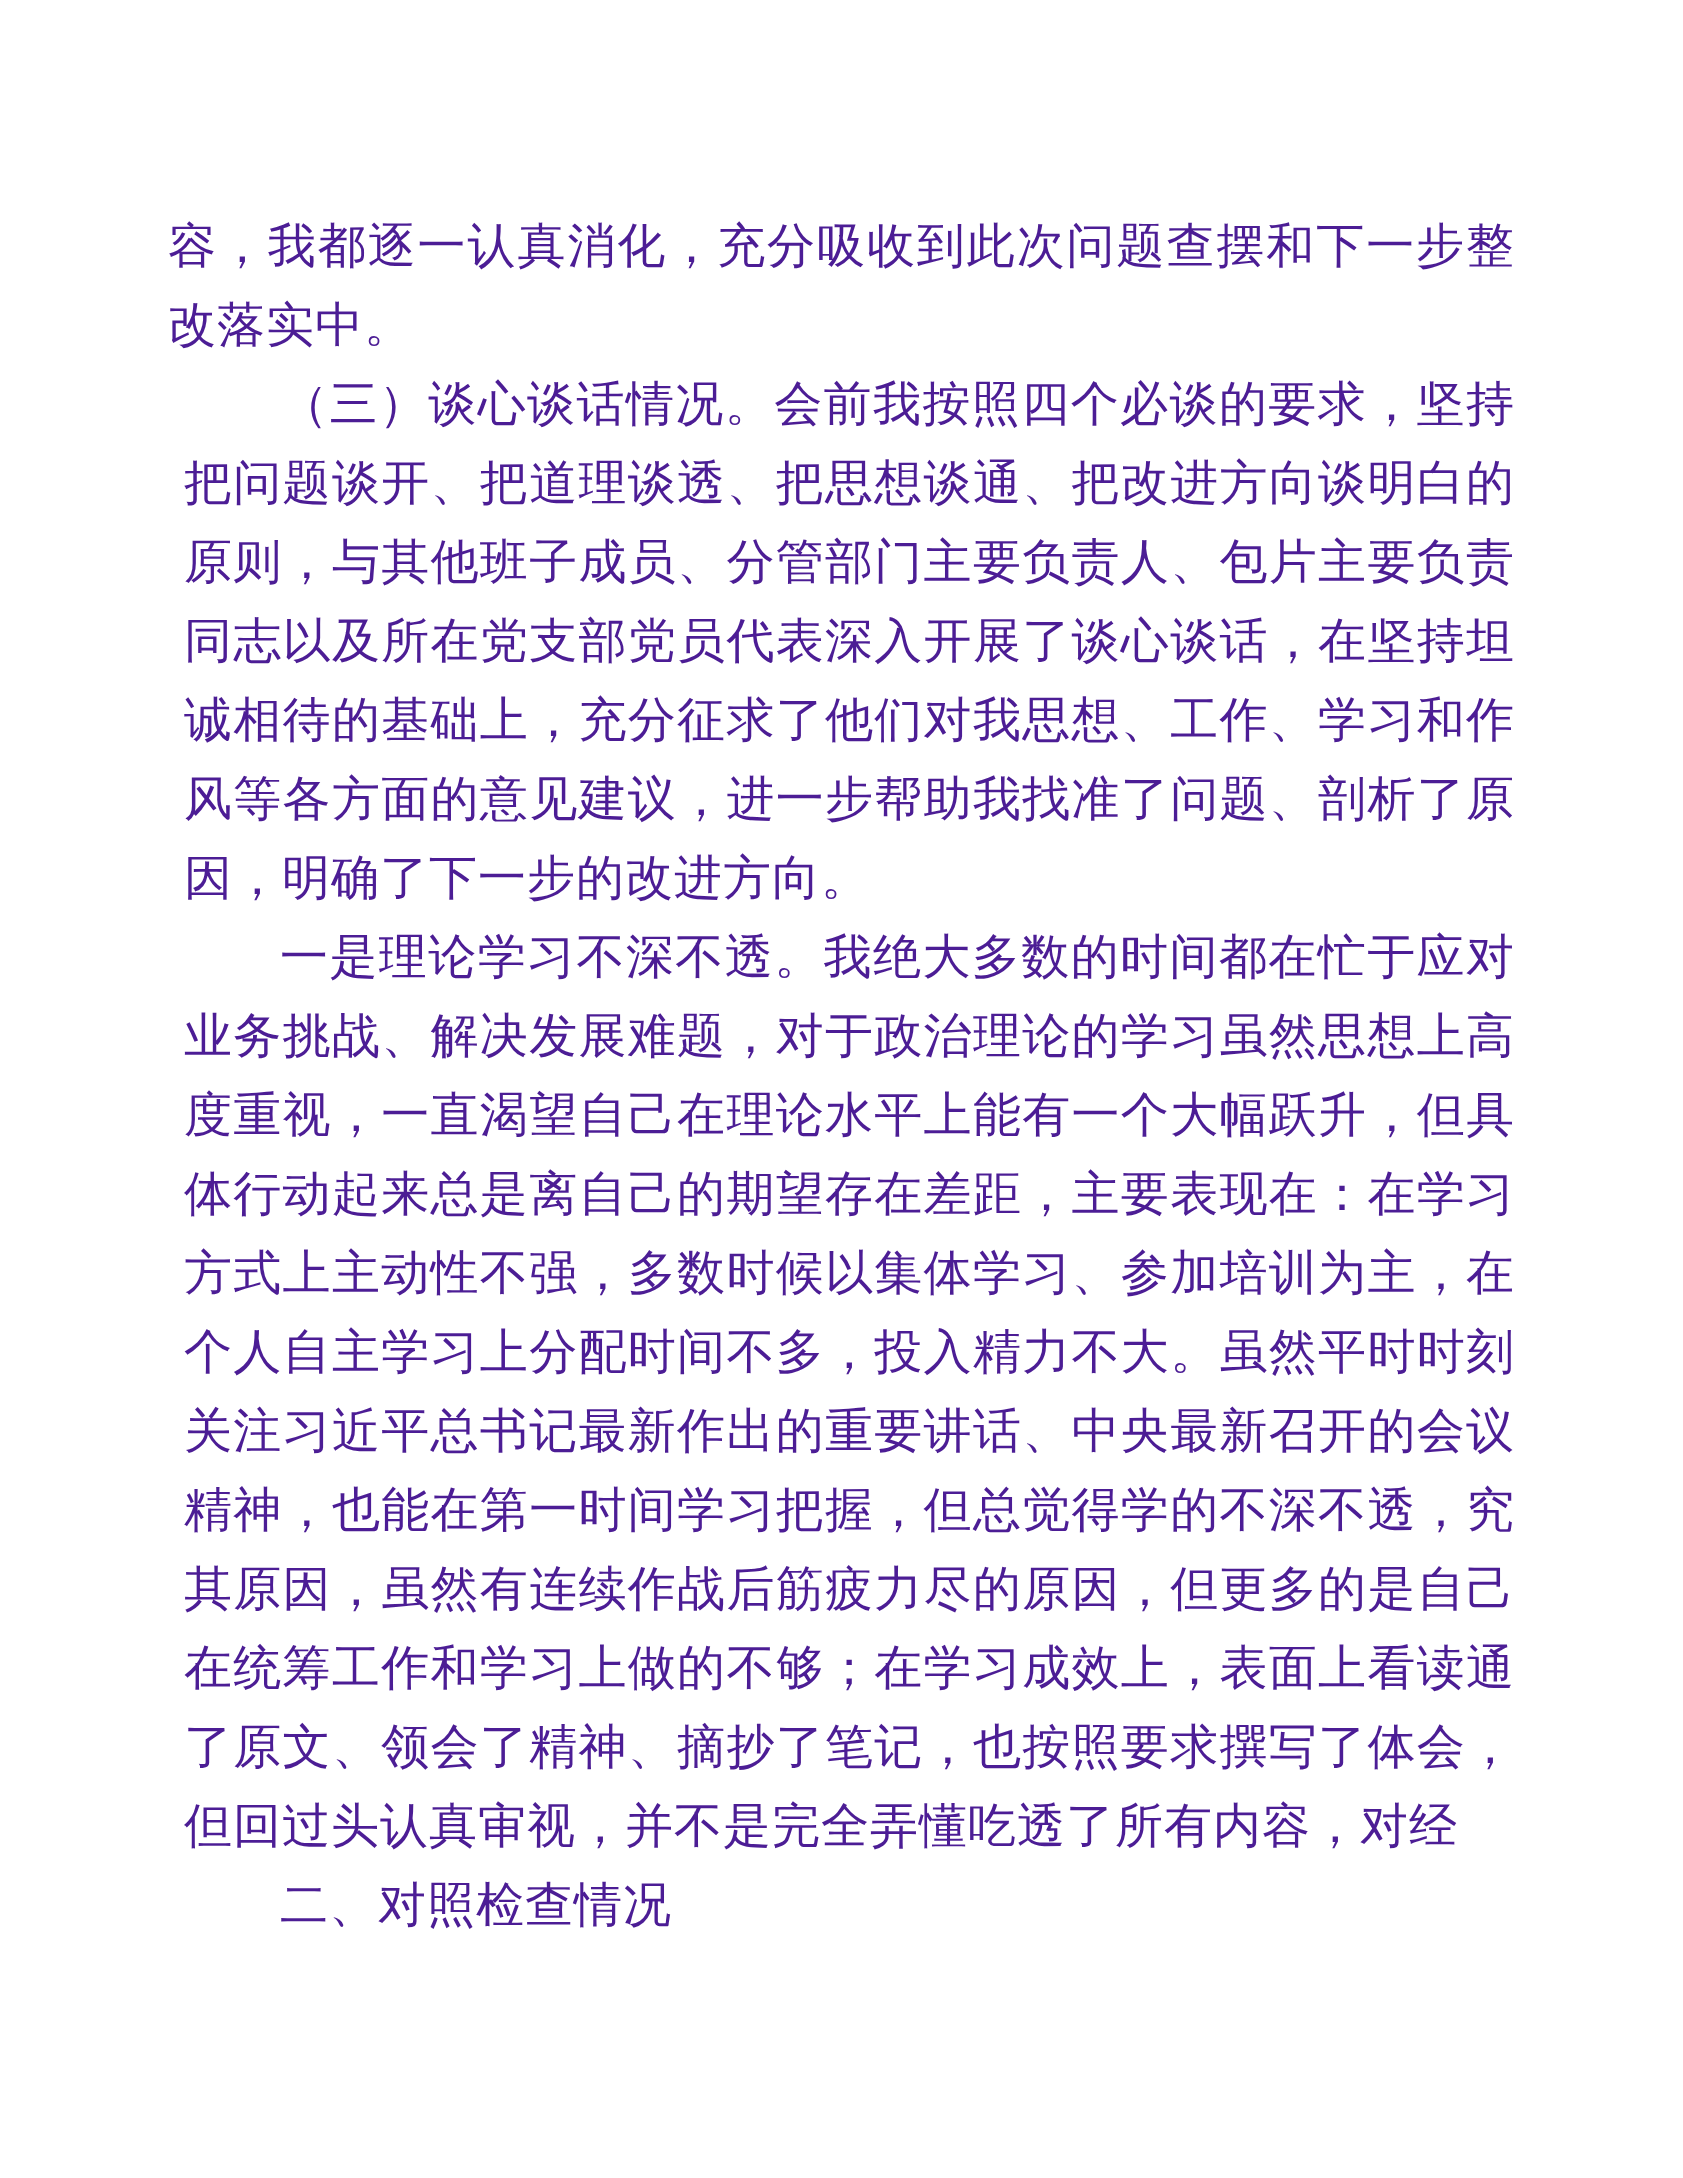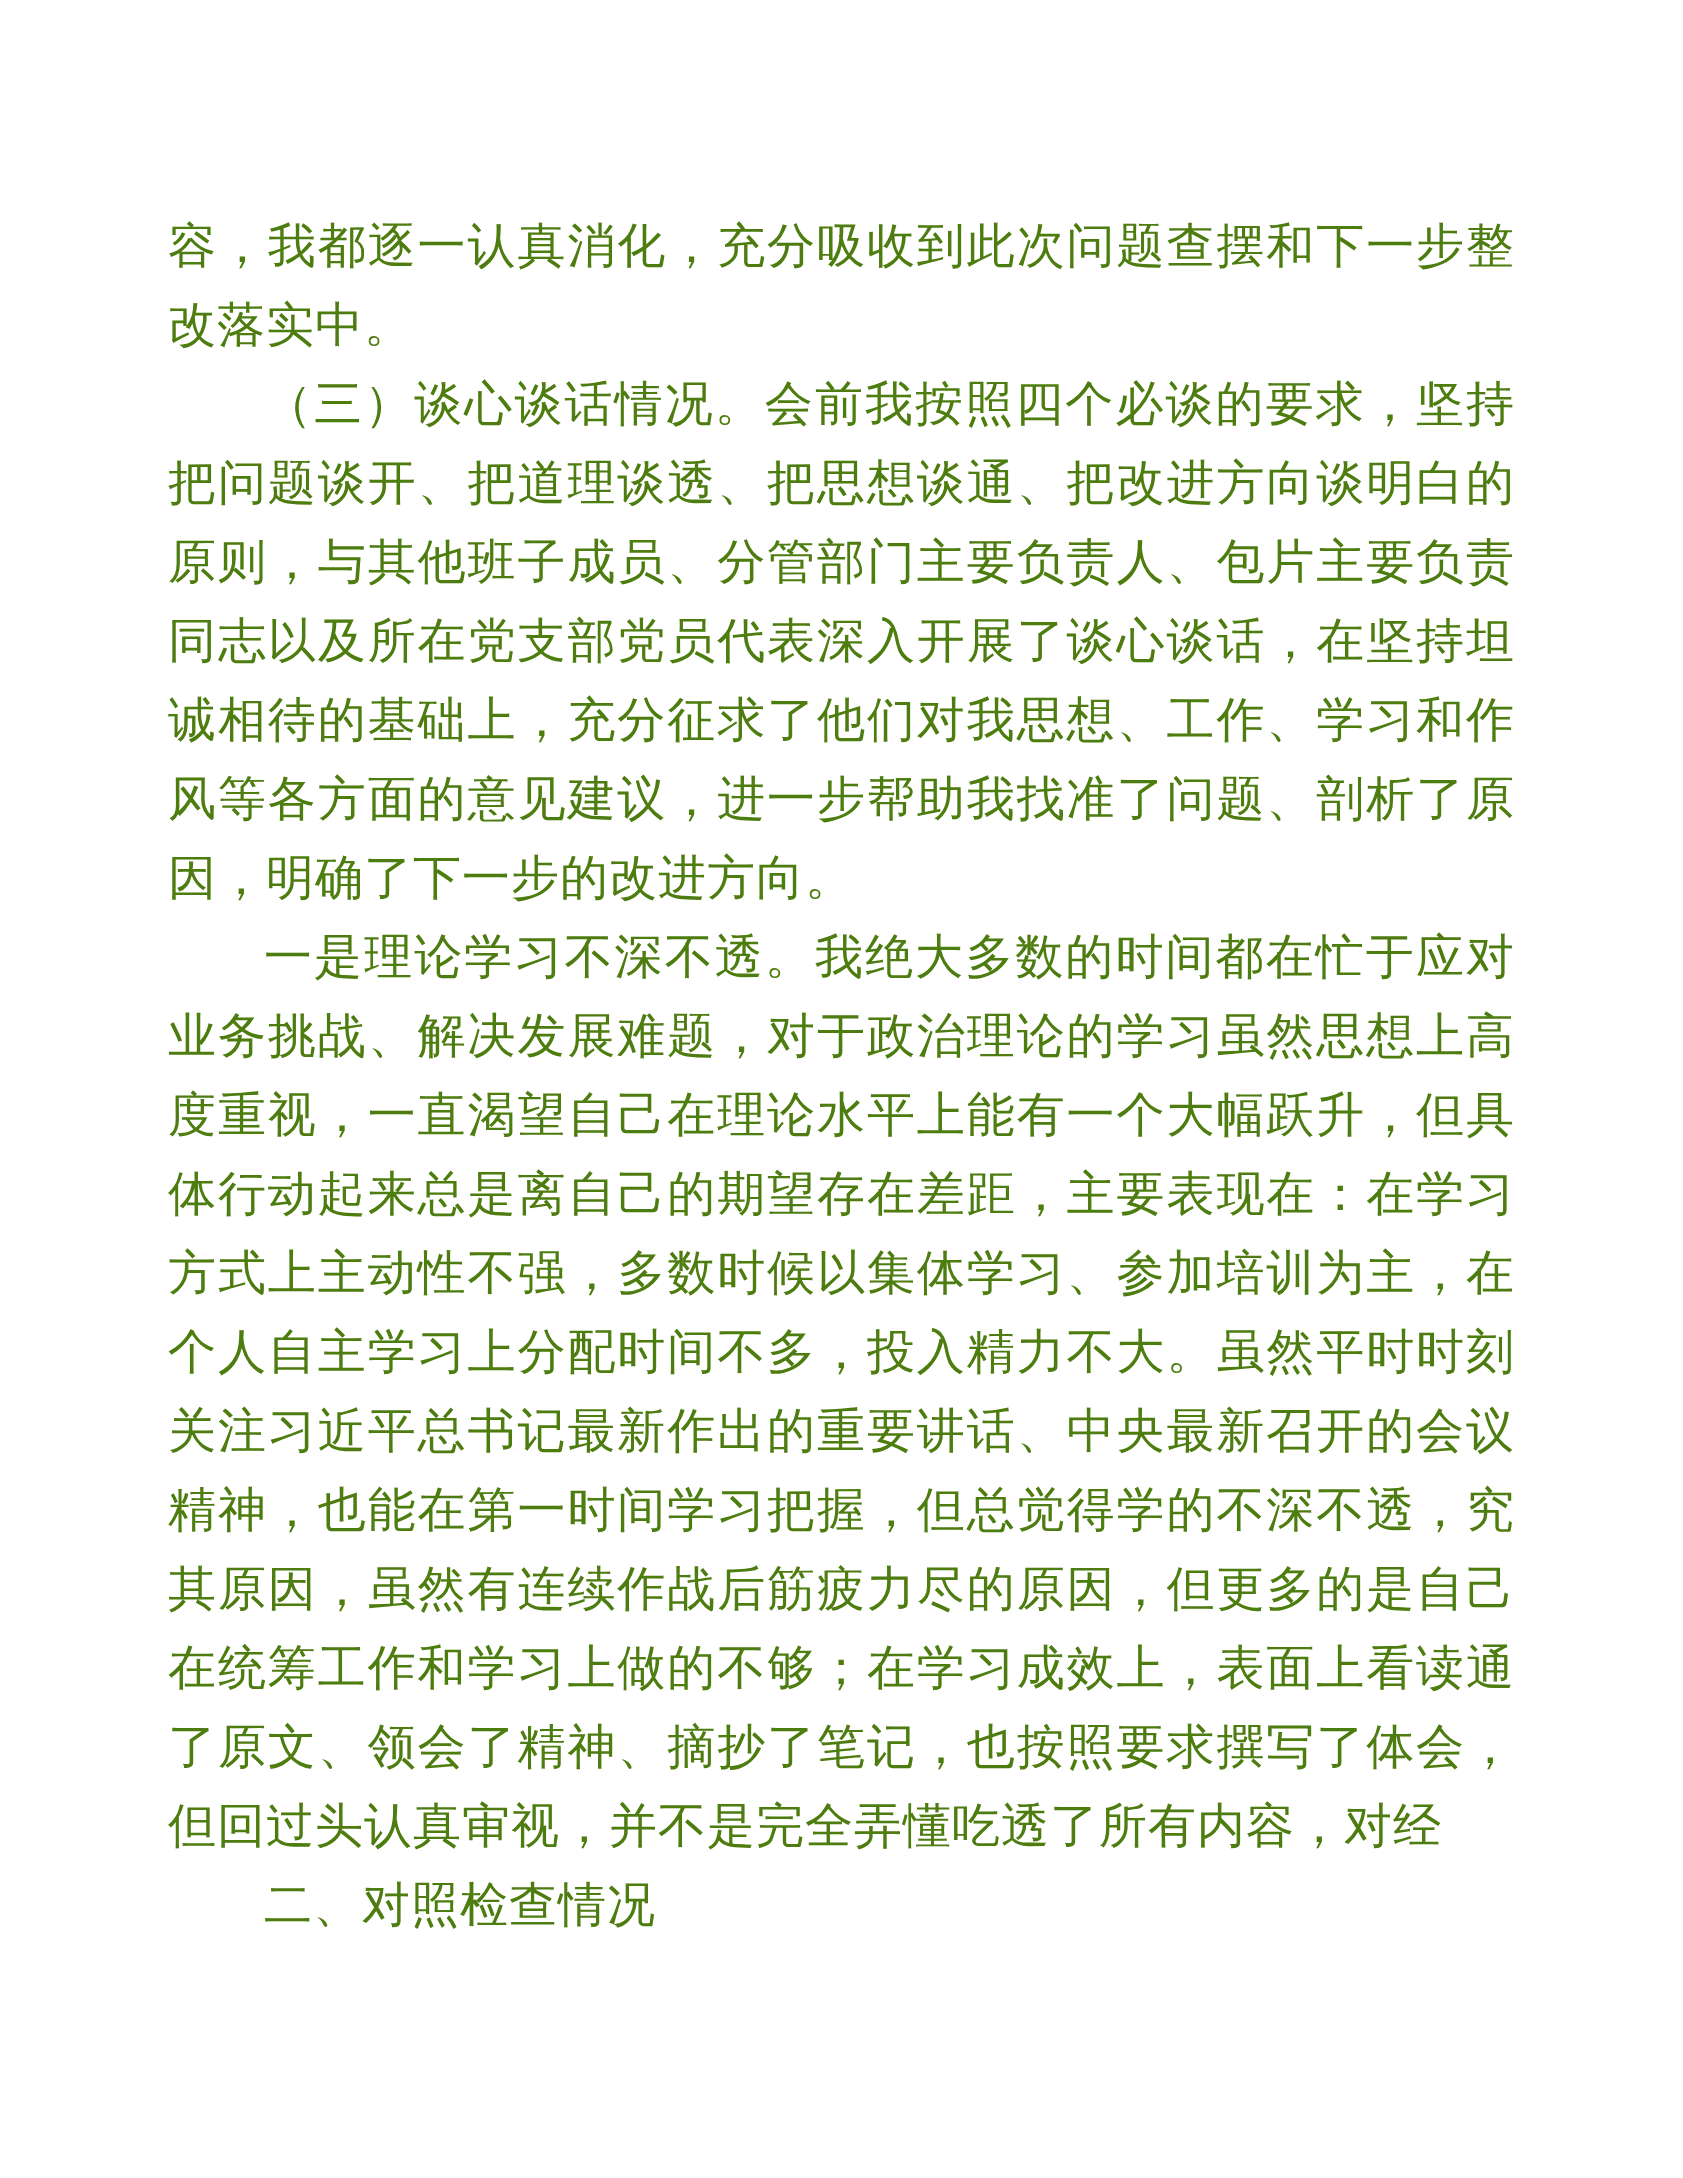--- a/index.html
+++ b/index.html
@@ -23,24 +23,25 @@
   }
   .doc-body p.para {
     margin: 0;
     padding: 0;
     font-size: 48px;
     line-height: 79px;
     text-align: justify;
     text-justify: inter-ideograph;
     letter-spacing: 1px;
     word-break: break-all;
-    color: #4d7c0f;
+    color: #4c1d95;
   }
   .doc-body p.para.indent {
     text-indent: 2em;
+    margin-left: 16px;
   }
 </style>
 </head>
 <body>
 
 <div class="doc-page">
   <div class="doc-body">
       <p class="para">容，我都逐一认真消化，充分吸收到此次问题查摆和下一步整改落实中。</p>
       <p class="para indent">（三）谈心谈话情况。会前我按照四个必谈的要求，坚持把问题谈开、把道理谈透、把思想谈通、把改进方向谈明白的原则，与其他班子成员、分管部门主要负责人、包片主要负责同志以及所在党支部党员代表深入开展了谈心谈话，在坚持坦诚相待的基础上，充分征求了他们对我思想、工作、学习和作风等各方面的意见建议，进一步帮助我找准了问题、剖析了原因，明确了下一步的改进方向。</p>
       <p class="para indent">一是理论学习不深不透。我绝大多数的时间都在忙于应对业务挑战、解决发展难题，对于政治理论的学习虽然思想上高度重视，一直渴望自己在理论水平上能有一个大幅跃升，但具体行动起来总是离自己的期望存在差距，主要表现在：在学习方式上主动性不强，多数时候以集体学习、参加培训为主，在个人自主学习上分配时间不多，投入精力不大。虽然平时时刻关注习近平总书记最新作出的重要讲话、中央最新召开的会议精神，也能在第一时间学习把握，但总觉得学的不深不透，究其原因，虽然有连续作战后筋疲力尽的原因，但更多的是自己在统筹工作和学习上做的不够；在学习成效上，表面上看读通了原文、领会了精神、摘抄了笔记，也按照要求撰写了体会，但回过头认真审视，并不是完全弄懂吃透了所有内容，对经</p>

